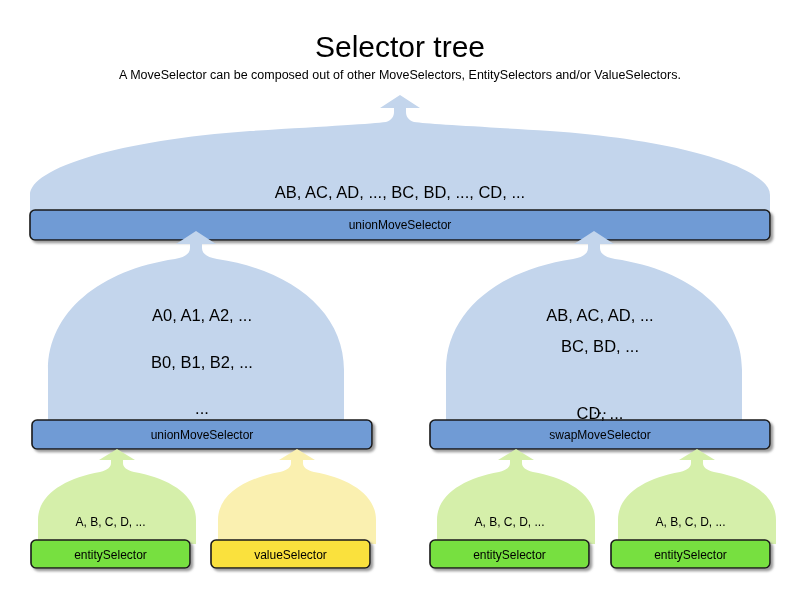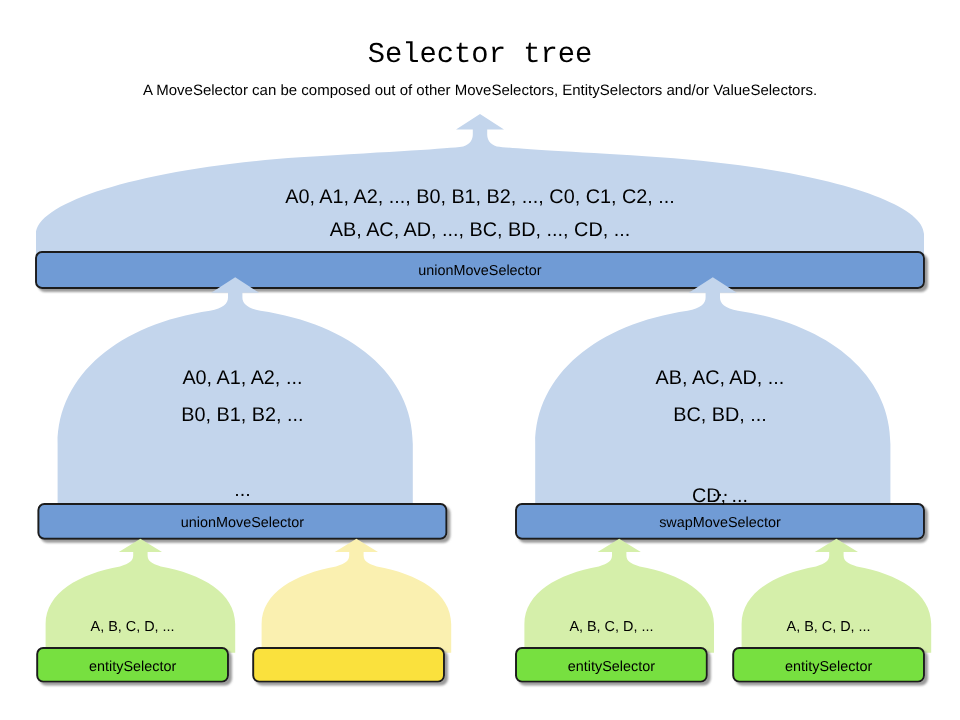--- a/index.html
+++ b/index.html
@@ -30,25 +30,24 @@
   }
   .hdr {
     position: absolute;
     left: 0;
     width: 800px;
     text-align: center;
     white-space: nowrap;
   }
   #page-title {
     top: 28px;
-    font-size: 24px;
+    font-size: 30px;
     line-height: 38px;
     font-weight: normal;
     letter-spacing: 0px;
-    font-family: Liberation Mono, monospace;
   }
   #page-subtitle {
     top: 67px;
     font-size: 12.5px;
     line-height: 16px;
   }
   .node-text {
     position: absolute;
     text-align: center;
     white-space: nowrap;
@@ -210,38 +209,38 @@
            C 748 478, 776 494, 776 520
            L 776 544
            Z"></path>
       <rect x="611" y="540" width="159" height="28" rx="5" ry="5" fill="#77e041" stroke="#1a1a1a" stroke-width="1.6" filter="url(#dropshadow)"></rect>
     </g>
   </svg>
 
   <div class="hdr" id="page-title">Selector tree</div>
   <div class="hdr" id="page-subtitle">A MoveSelector can be composed out of other MoveSelectors, EntitySelectors and/or ValueSelectors.</div>
 
-  <div class="node-text" style="left:30px; top:152px; width:740px;">A0, A1, A2, ..., B0, B1, B2, ..., C0, C1, C2, ...</div>
   <div class="node-text" style="left:30px; top:180px; width:740px;">AB, AC, AD, ..., BC, BD, ..., CD, ...</div>
   <div class="bar-label" style="left:30px; top:211px; width:740px;">unionMoveSelector</div>
 
   <div class="node-text" style="left:32px; top:303px; width:340px;">A0, A1, A2, ...</div>
-  <div class="node-text" style="left:32px; top:334px; width:340px;">B0, B1, B2, ...</div>
+  <div class="node-text" style="left:32px; top:350px; width:340px;">B0, B1, B2, ...</div>
   <div class="node-text" style="left:32px; top:396px; width:340px;">...</div>
   <div class="bar-label" style="left:32px; top:421px; width:340px;">unionMoveSelector</div>
 
   <div class="node-text" style="left:430px; top:334px; width:340px;">BC, BD, ...</div>
   <div class="node-text" style="left:430px; top:303px; width:340px;">AB, AC, AD, ...</div>
   <div class="node-text" style="left:430px; top:365px; width:340px;margin-top:36px;">CD, ...</div>
   <div class="node-text" style="left:430px; top:396px; width:340px;">...</div>
   <div class="bar-label" style="left:430px; top:421px; width:340px;">swapMoveSelector</div>
 
   <div class="leaf-text" style="left:31px; top:511px; width:159px;">A, B, C, D, ...</div>
   <div class="bar-label" style="left:31px; top:541px; width:159px;">entitySelector</div>
 
+  <div class="bar-label" style="left:211px; top:541px; width:159px;">valueSelector</div>
 
   <div class="leaf-text" style="left:430px; top:511px; width:159px;">A, B, C, D, ...</div>
   <div class="bar-label" style="left:430px; top:541px; width:159px;">entitySelector</div>
 
   <div class="leaf-text" style="left:611px; top:511px; width:159px;">A, B, C, D, ...</div>
   <div class="bar-label" style="left:611px; top:541px; width:159px;">entitySelector</div>
 
 </div>
 
 </body></html>

